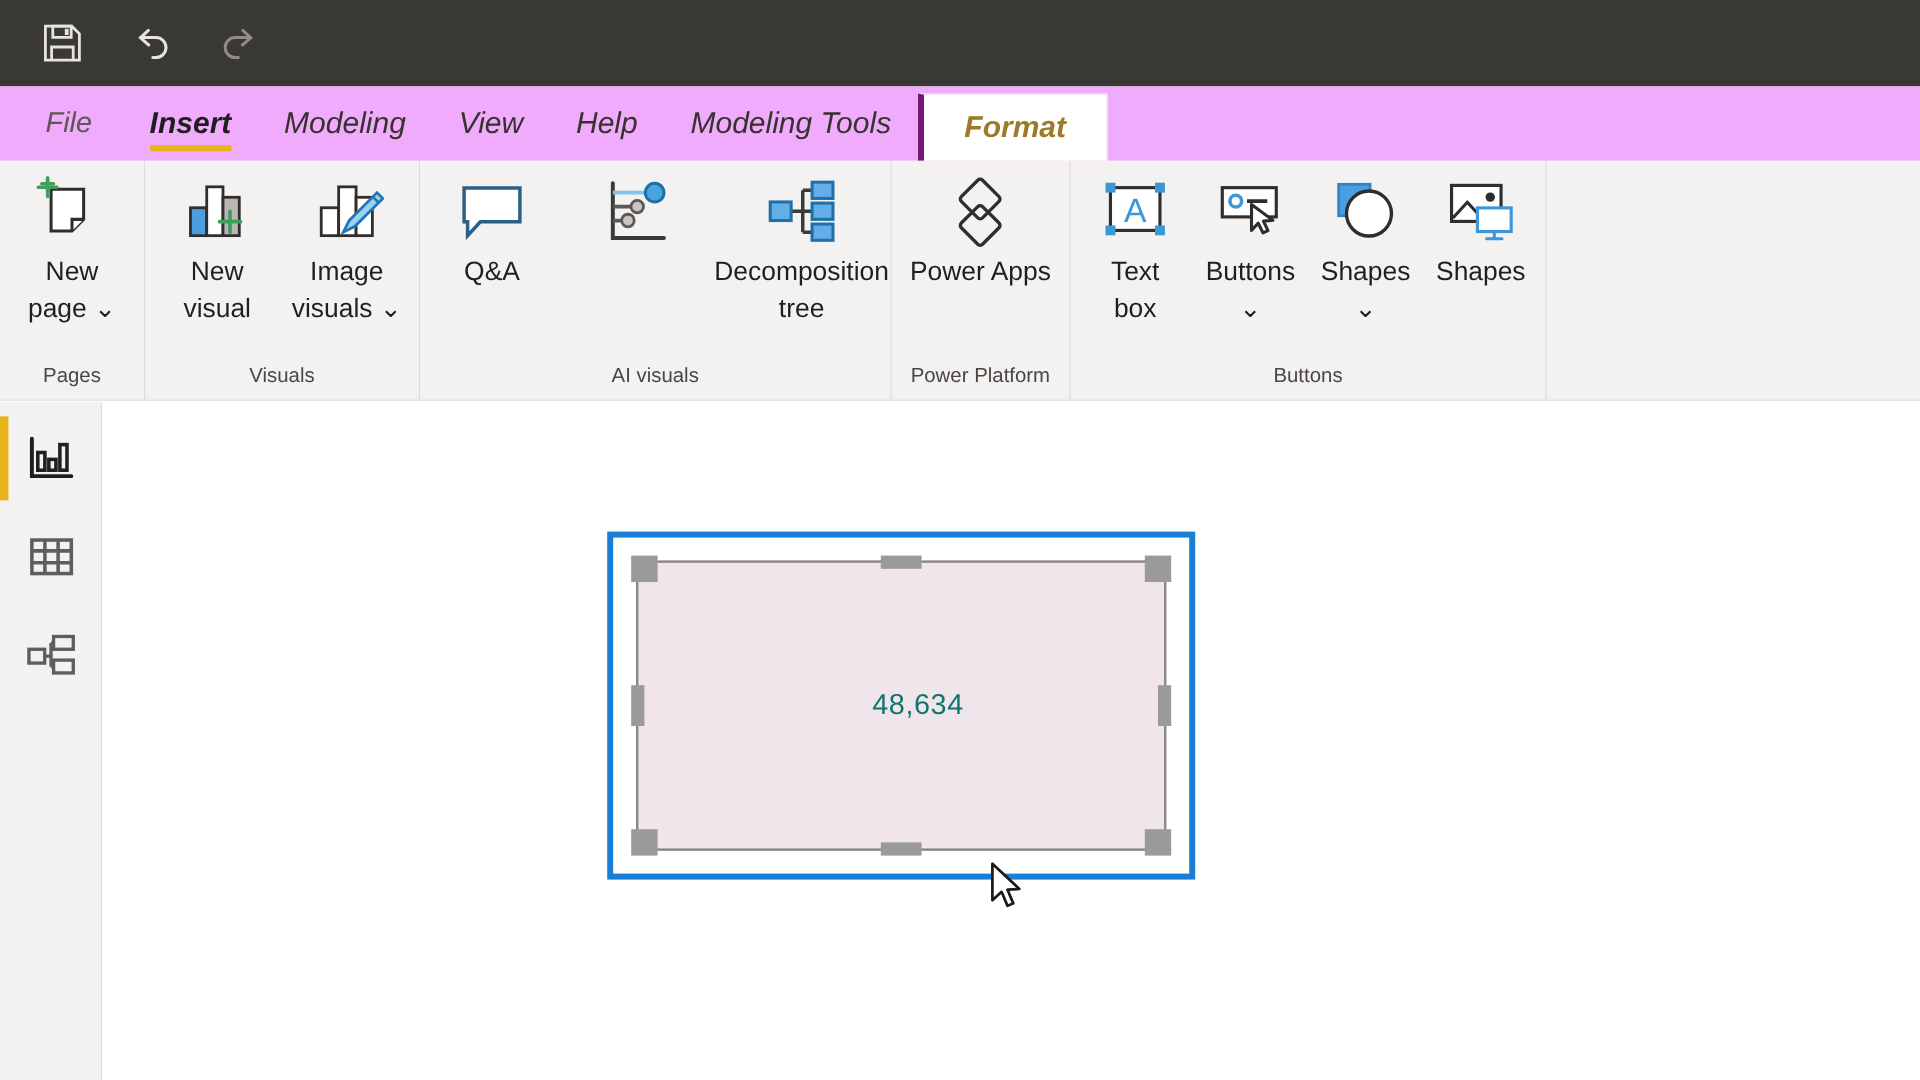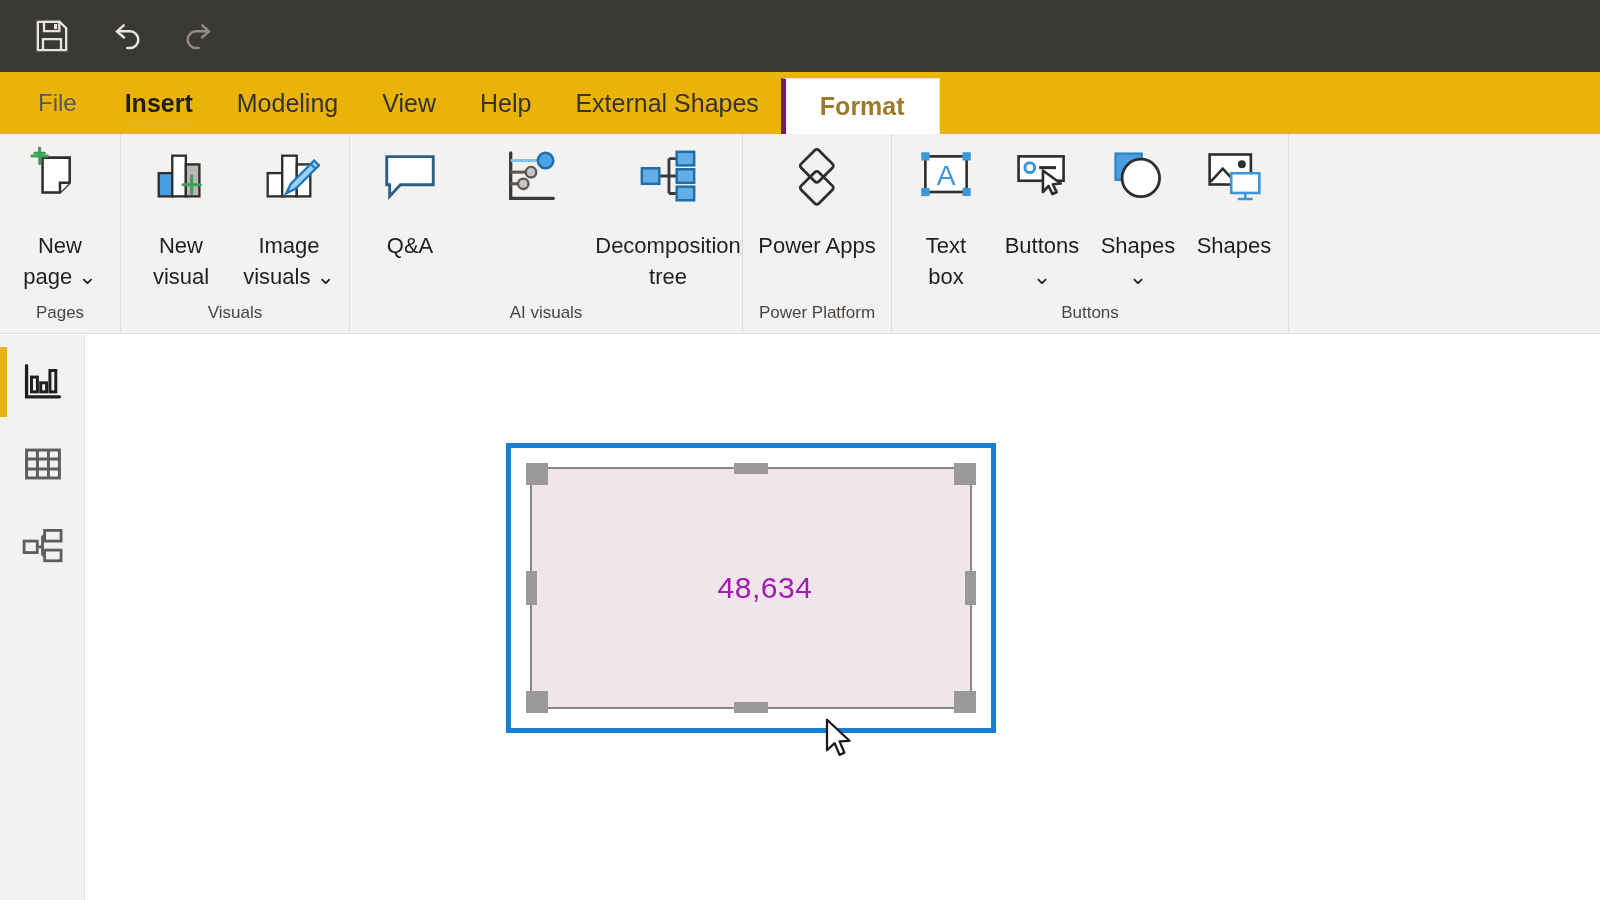--- a/index.html
+++ b/index.html
@@ -22,22 +22,22 @@
   .qat-btn {
     width: 44px; height: 44px;
     display: flex; align-items: center; justify-content: center;
     cursor: pointer;
   }
   .qat-btn svg { display: block; }
 
   
   .tabstrip {
     position: absolute; top: 72px; left: 0; width: 1600px; height: 62px;
-    background: #eab308;
-    display: flex; align-items: flex-end;
+    background: #f0abfc;
+    display: flex; align-items: flex-end; font-style: italic;
   }
   .tab {
     position: relative;
     height: 62px;
     display: flex; align-items: center; justify-content: center;
     padding: 0 22px;
     font-size: 25px;
     color: #36322e;
     cursor: pointer;
     white-space: nowrap;
@@ -95,21 +95,21 @@
     border-radius: 2px;
   }
   .ritem.wide { width: 132px; }
   .ritem.narrow { width: 92px; }
   .ritem-icon {
     height: 66px; width: 100%;
     display: flex; align-items: center; justify-content: center;
   }
   .ritem-icon svg { display: block; }
   .ritem-label {
-    margin-top: 20px;
+    margin-top: 0;
     font-size: 22px;
     line-height: 1.42;
     color: #201f1e;
     text-align: center;
     display: flex; flex-wrap: wrap; justify-content: center;
     align-items: baseline; gap: 0 6px;
   }
   .ritem-label .ln { display: block; width: 100%; }
   .chev { display: inline-block; }
 
@@ -149,22 +149,22 @@
     background: #ffffff;
   }
   .visual-card {
     position: absolute; left: 24px; top: 24px; right: 24px; bottom: 24px;
     background: # efe6ec;
     background: #f0e5eb;
     border: 2px solid #8a8886;
     display: flex; align-items: center; justify-content: center;
   }
   .card-value {
-    font-size: 30px;
-    color: #a21caf;
+    font-size: 24px;
+    color: #0f766e;
     letter-spacing: 0.5px;
     margin-left: 28px;
   }
   
   .handle { position: absolute; background: #9b9a98; }
   .h-corner { width: 22px; height: 22px; }
   .h-tl { left: 20px;  top: 20px; }
   .h-tr { right: 20px; top: 20px; }
   .h-bl { left: 20px;  bottom: 20px; }
   .h-br { right: 20px; bottom: 20px; }
@@ -206,21 +206,21 @@
       </svg>
     </div>
   </div>
 
   <div class="tabstrip">
     <div class="tab file">File</div>
     <div class="tab active">Insert</div>
     <div class="tab">Modeling</div>
     <div class="tab">View</div>
     <div class="tab">Help</div>
-    <div class="tab">External Shapes</div>
+    <div class="tab">Modeling Tools</div>
     <div class="tab contextual">Format</div>
     <div class="tabstrip-spacer"></div>
   </div>
 
   <div class="ribbon">
 
     <div class="rgroup">
       <div class="rgroup-items">
         <div class="ritem">
           <div class="ritem-icon">

